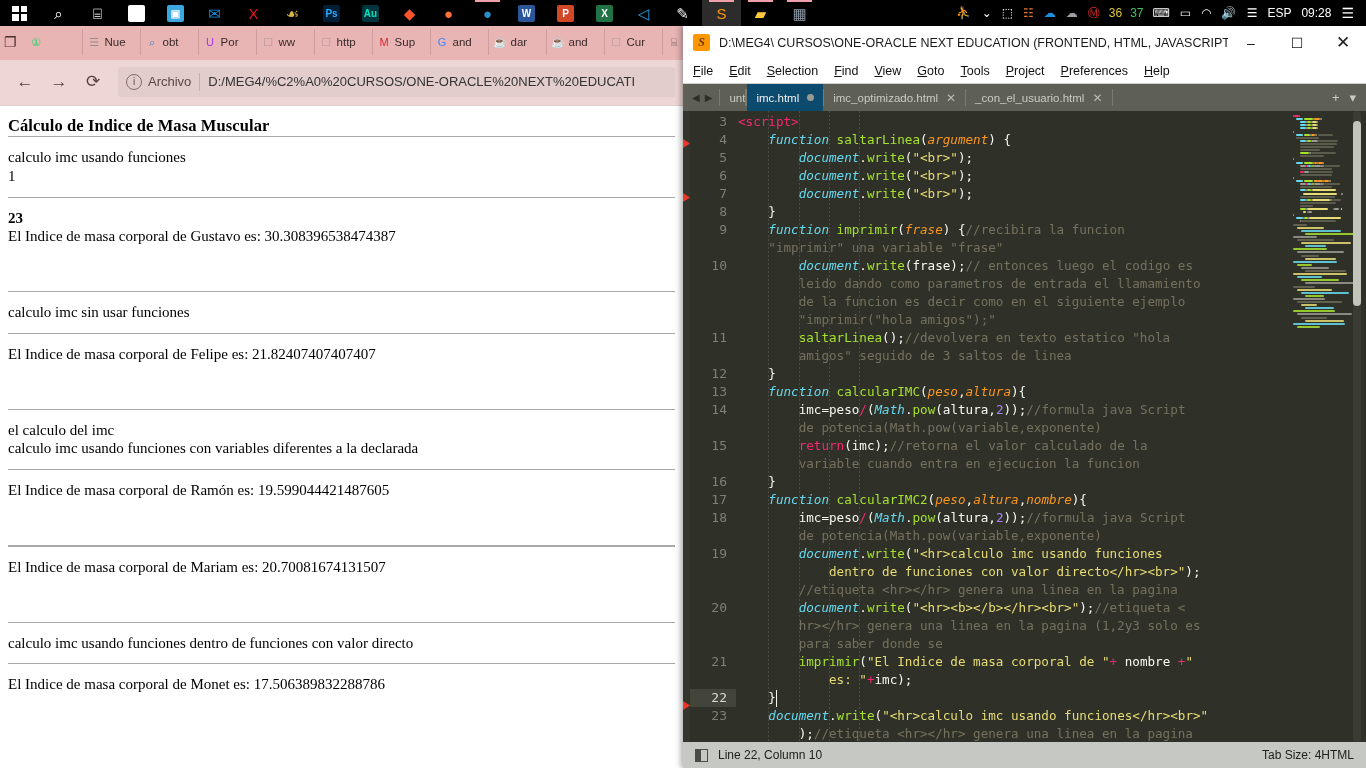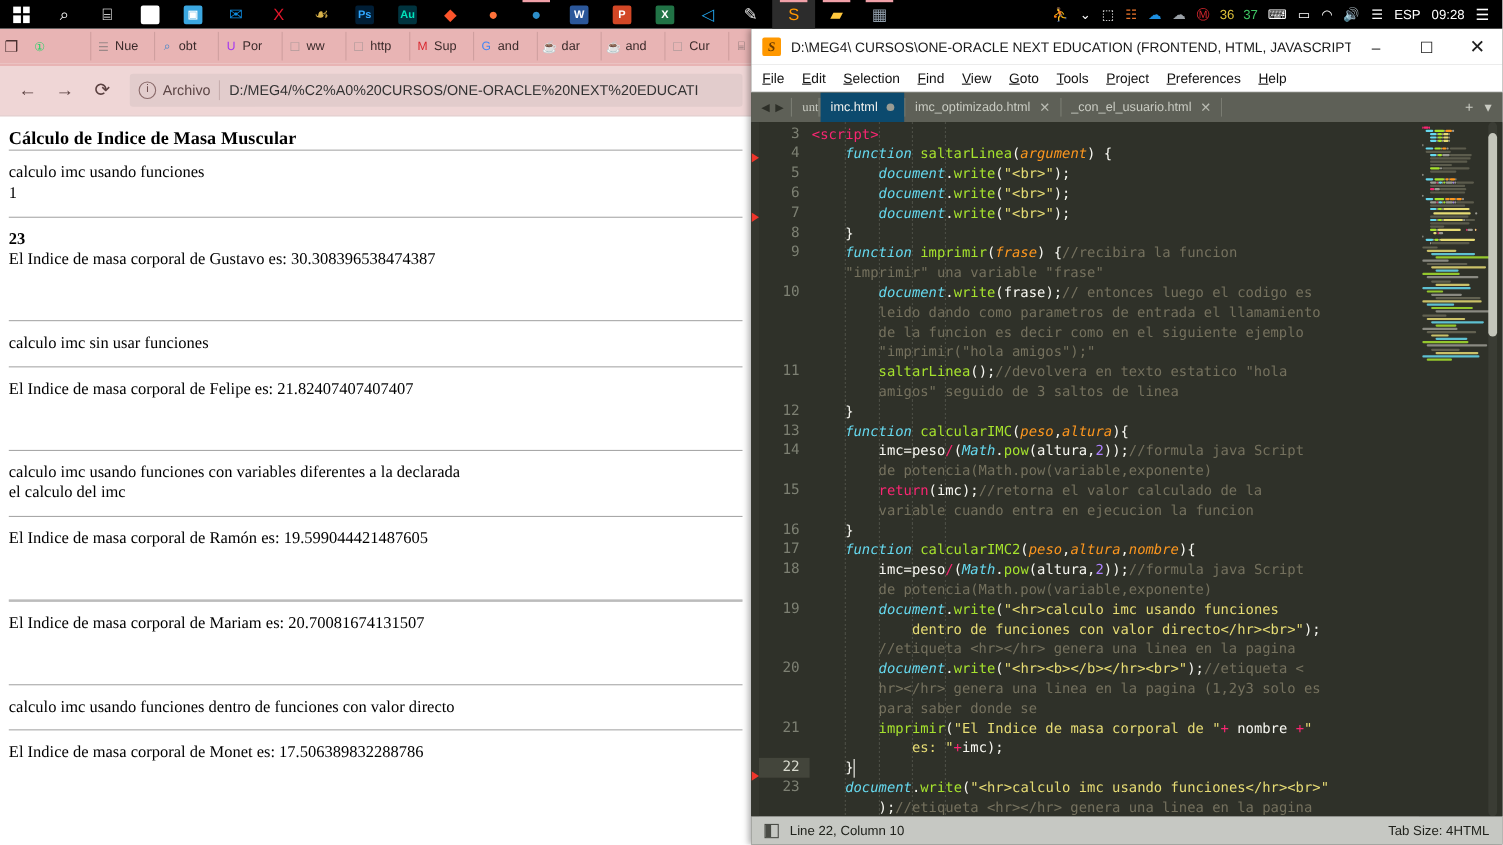--- a/index.html
+++ b/index.html
@@ -128,21 +128,21 @@
     flex: 0 0 27px; overflow: hidden;
   }
   .sb-navarrows { display: flex; align-items: center; padding: 0 7px 0 9px; color: #2d2f28;
      font-size: 10px; gap: 5px; }
   .sb-tabsep { width: 1px; background: #7a7c72; margin: 5px 0; }
   .sb-tab {
     display: flex; align-items: center; padding: 0 9px;
     font-size: 11.5px; color: #c9cbc2; white-space: nowrap;
     max-width: 170px; overflow: hidden; position: relative;
   }
-  .sb-tab.clipped { max-width: 38px; padding-right: 0; font-family: Liberation Serif, serif; }
+  .sb-tab.clipped { max-width: 38px; padding-right: 0; }
   .sb-tab.active { background: #0c4a6e; color: #f2f2ee; }
   .sb-tab .dot { width: 7px; height: 7px; border-radius: 50%; margin-left: 8px; flex:0 0 7px;}
   .sb-tab .dot.mod { background: #a8c12c; }
   .sb-tab .dot.gray { background: #9a9c93; }
   .sb-tab .xclose { margin-left: 8px; font-size: 12px; color: #b9bbb2; }
   .sb-tabend { margin-left: auto; display: flex; align-items: center; gap: 10px;
      padding: 0 10px; color: #c9cbc2; font-size: 13px; }
 
   .sb-body { flex: 1; display: flex; position: relative; overflow: hidden; background: #2f3129; }
 
@@ -386,22 +386,22 @@
           <div style="padding: 11px 0px;">
             <div class="bw-line">calculo imc sin usar funciones</div>
           </div>
           <hr>
           <div style="padding: 11px 0px;">
             <div class="bw-line">El Indice de masa corporal de Felipe es: 21.82407407407407</div>
           </div>
           <div class="spacer-lg"></div>
           <hr>
           <div style="padding: 11px 0px;">
+            <div class="bw-line">el calculo del imc</div>
             <div class="bw-line">calculo imc usando funciones con variables diferentes a la declarada</div>
-            <div class="bw-line">el calculo del imc</div>
           </div>
           <hr>
           <div style="padding: 11px 0px;">
             <div class="bw-line">El Indice de masa corporal de Ramón es: 19.599044421487605</div>
           </div>
           <div class="spacer-lg"></div>
           <hr>
           <hr>
           <div style="padding: 11px 0px;">
             <div class="bw-line">El Indice de masa corporal de Mariam es: 20.70081674131507</div>

